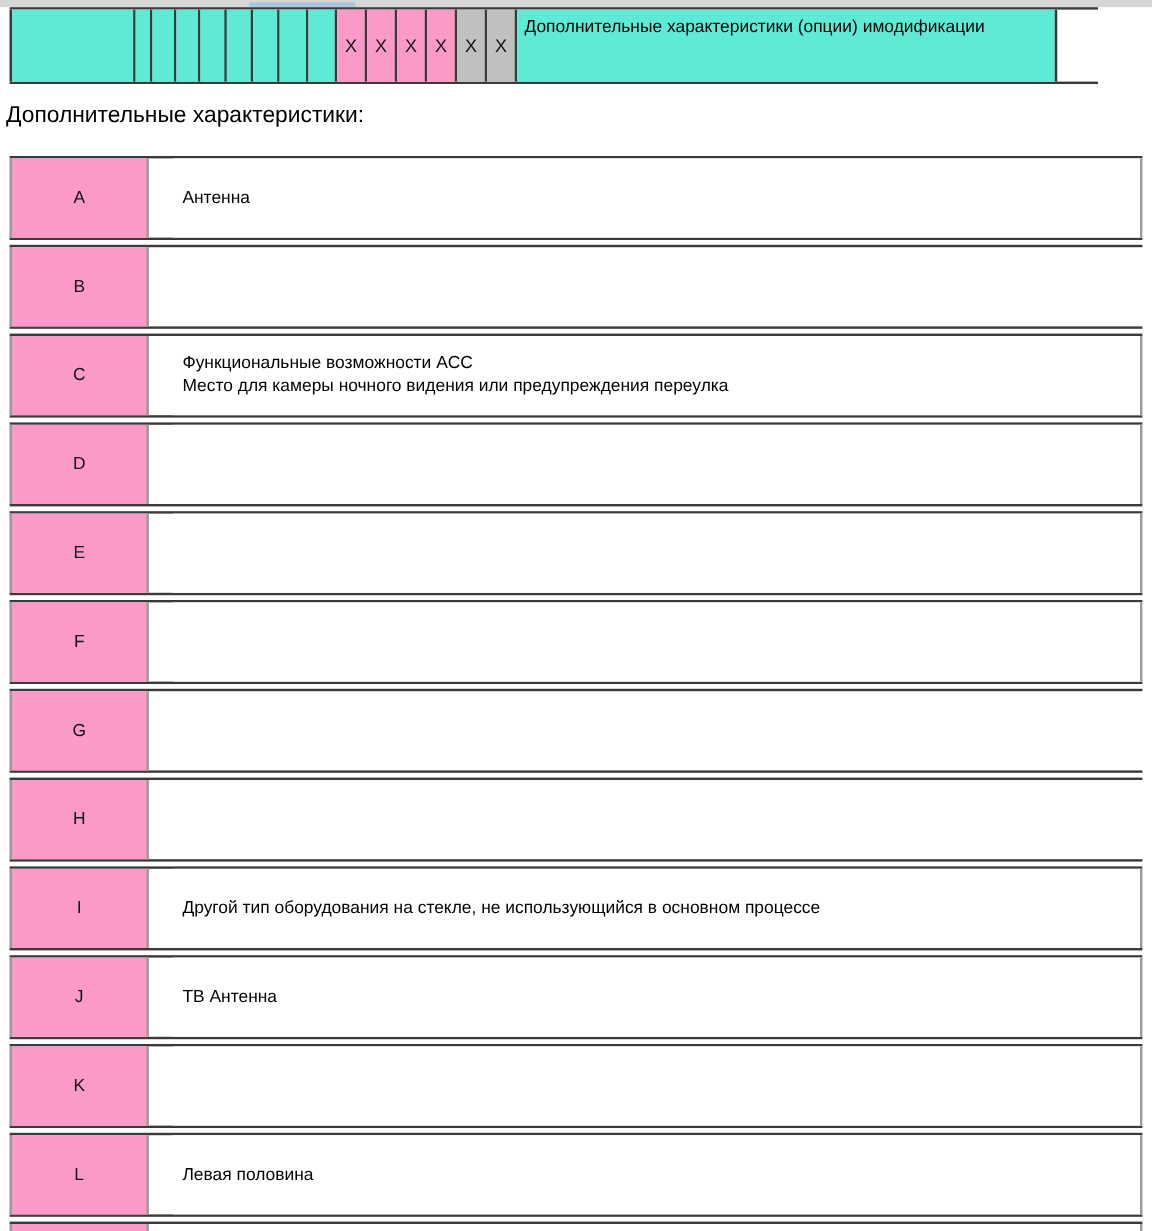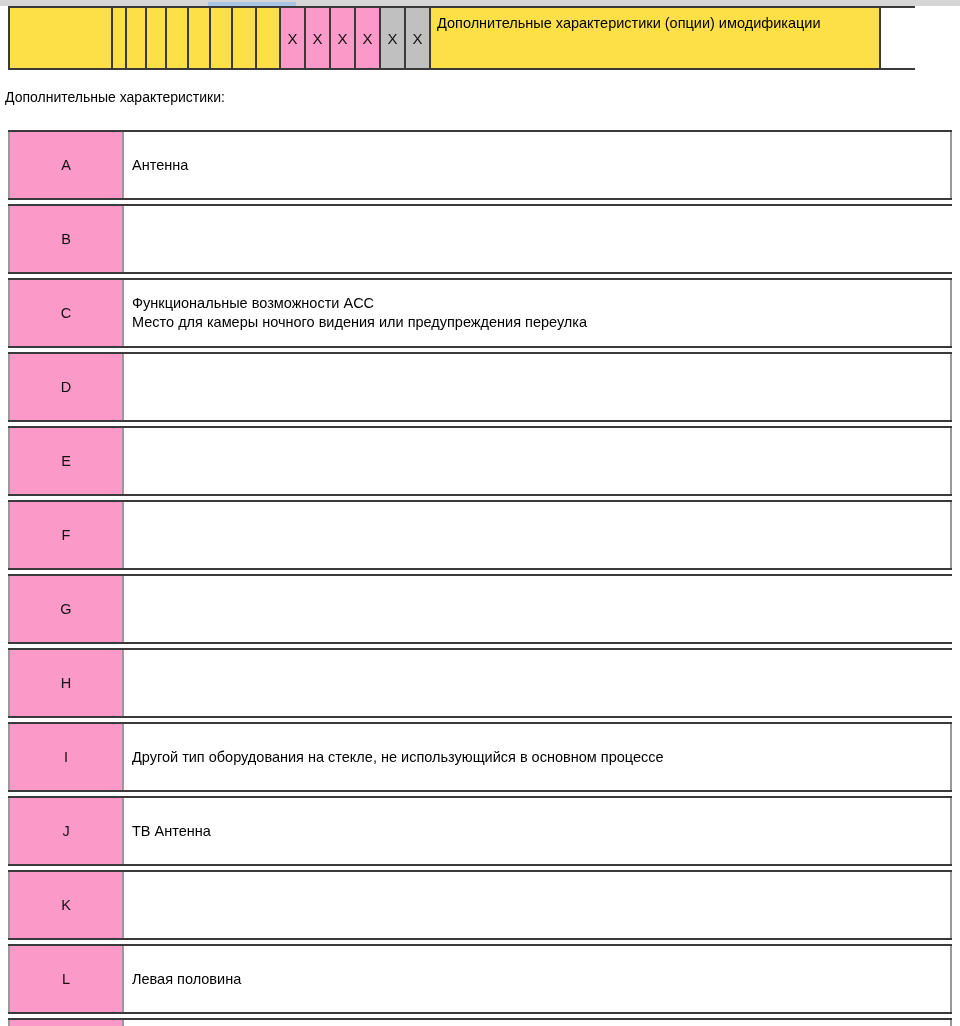--- a/index.html
+++ b/index.html
@@ -41,21 +41,21 @@
     display: flex;
     align-items: stretch;
     border-top: 2px solid #3a3a3a;
     border-bottom: 2px solid #3a3a3a;
     background: #ffffff;
     box-sizing: border-box;
   }
   .hcell {
     box-sizing: border-box;
     border-right: 2px solid #3a3a3a;
-    background: #fde047;
+    background: #5eead4;
     display: flex;
     align-items: center;
     justify-content: center;
     font-size: 15px;
     line-height: 1;
   }
   .hcell:first-child {
     border-left: 2px solid #3a3a3a;
   }
   .hcell.pink { background: #fb9ac9; }
@@ -72,21 +72,21 @@
   .hcell .xmark {
     font-size: 15px;
     color: #111;
   }
 
   
   .caption {
     position: absolute;
     left: 5px;
     top: 88px;
-    font-size: 14px;
+    font-size: 19px;
     line-height: 18px;
     color: #000;
     white-space: nowrap;
   }
 
   
   .feature-table {
     position: absolute;
     left: 8px;
     top: 130px;
@@ -123,20 +123,21 @@
     flex: 1 1 auto;
     background: #ffffff;
     border-right: 2px solid #9a9a9a;
     display: flex;
     flex-direction: column;
     justify-content: center;
     padding-left: 8px;
     font-size: 14.5px;
     line-height: 19px;
     color: #000;
+    margin-left: 20px;
   }
   .desc-cell .line { white-space: nowrap; }
   .desc-cell .line:empty { display: none; }
 </style>
 </head>
 <body>
 
 <div class="top-strip">
   <div class="blue-seg" id="blue-seg" style="left: 208px; width: 88px;"></div>
 </div>

